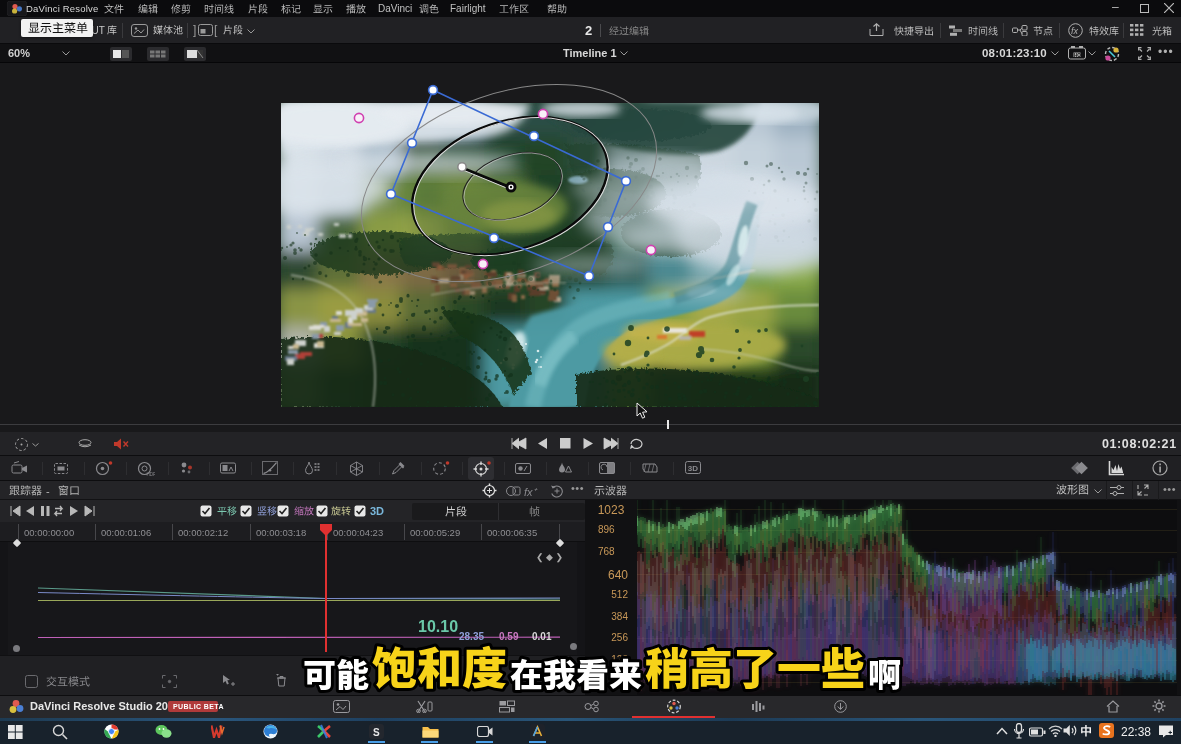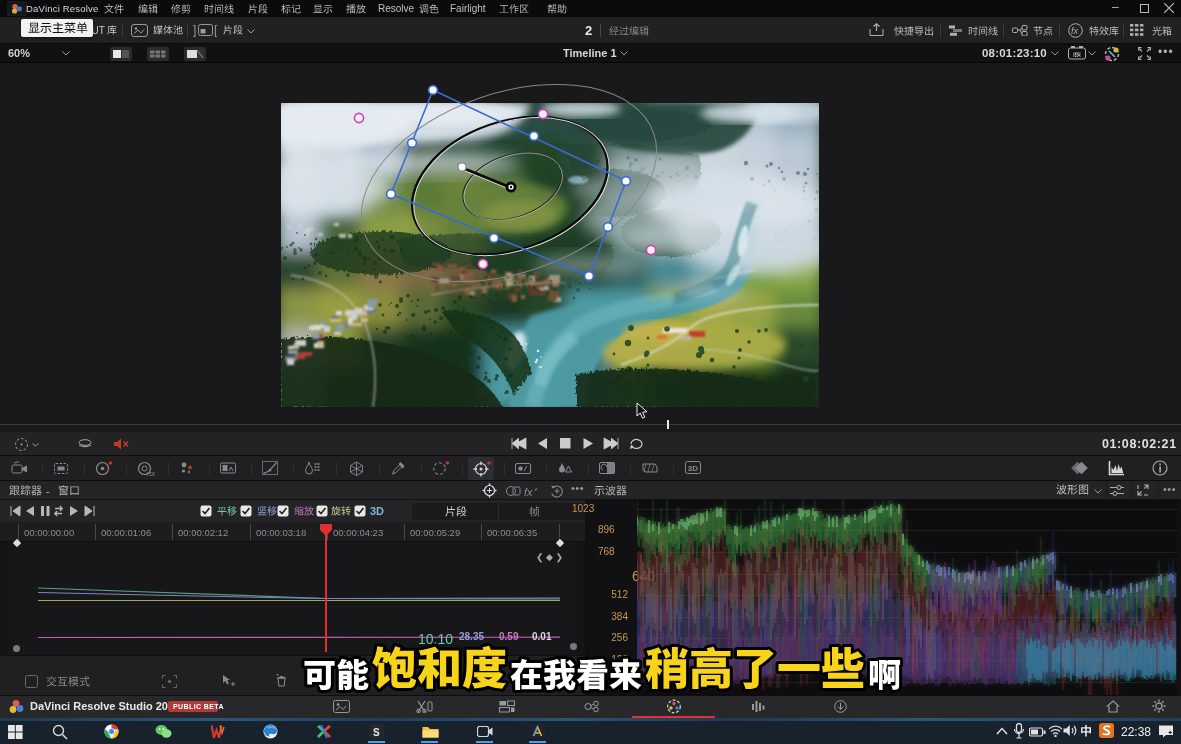--- a/index.html
+++ b/index.html
@@ -33,21 +33,21 @@
   </svg>
 <svg class="t" style="left:280px;top:3.5px" width="22" height="13">
     <path transform="translate(1,8.6)" d="M4.7 -7.6V-6.9H9.0V-7.6ZM7.8 -3.2C8.3 -2.2 8.7 -1.0 8.9 -0.2L9.6 -0.4C9.4 -1.2 8.9 -2.5 8.4 -3.5ZM4.9 -3.4C4.7 -2.4 4.2 -1.3 3.6 -0.6C3.8 -0.5 4.1 -0.3 4.2 -0.2C4.8 -0.9 5.3 -2.1 5.6 -3.3ZM4.2 -5.2V-4.5H6.4V-0.2C6.4 -0.1 6.3 -0.0 6.2 0.0C6.0 0.0 5.6 0.0 5.0 -0.0C5.2 0.2 5.3 0.5 5.3 0.8C6.0 0.8 6.5 0.7 6.7 0.6C7.0 0.5 7.1 0.3 7.1 -0.2V-4.5H9.6V-5.2ZM2.0 -8.4V-6.3H0.5V-5.6H1.9C1.5 -4.3 0.9 -2.9 0.2 -2.1C0.4 -2.0 0.6 -1.7 0.7 -1.4C1.2 -2.1 1.7 -3.1 2.0 -4.2V0.8H2.8V-4.4C3.1 -4.0 3.5 -3.3 3.7 -3.0L4.1 -3.6C3.9 -3.9 3.1 -5.0 2.8 -5.3V-5.6H4.1V-6.3H2.8V-8.4Z M11.2 -7.7C11.8 -7.2 12.5 -6.5 12.8 -6.1L13.3 -6.6C13.0 -7.0 12.3 -7.7 11.8 -8.2ZM12.0 0.6V0.6C12.1 0.4 12.4 0.2 14.1 -1.0C14.0 -1.1 13.9 -1.4 13.8 -1.6L12.8 -0.9V-5.3H10.5V-4.5H12.1V-0.9C12.1 -0.4 11.8 -0.1 11.6 0.0C11.7 0.2 11.9 0.5 12.0 0.6ZM14.2 -7.7V-7.0H18.2V-4.4H14.4V-0.6C14.4 0.4 14.7 0.7 15.9 0.7C16.1 0.7 17.9 0.7 18.2 0.7C19.2 0.7 19.5 0.2 19.6 -1.4C19.4 -1.5 19.1 -1.6 18.9 -1.8C18.8 -0.3 18.7 -0.1 18.1 -0.1C17.7 -0.1 16.2 -0.1 15.9 -0.1C15.3 -0.1 15.2 -0.2 15.2 -0.6V-3.7H18.2V-3.2H18.9V-7.7Z" fill="#c0c0c0"></path>
   </svg>
 <svg class="t" style="left:312px;top:3.5px" width="22" height="13">
     <path transform="translate(1,8.6)" d="M2.4 -5.7H7.6V-4.7H2.4ZM2.4 -7.3H7.6V-6.3H2.4ZM1.7 -7.9V-4.0H8.3V-7.9ZM8.2 -3.3C7.9 -2.7 7.3 -1.8 6.8 -1.3L7.4 -1.0C7.9 -1.5 8.4 -2.3 8.8 -3.0ZM1.2 -3.0C1.7 -2.3 2.1 -1.4 2.4 -0.9L3.0 -1.2C2.8 -1.7 2.2 -2.6 1.8 -3.2ZM5.7 -3.6V-0.4H4.2V-3.6H3.5V-0.4H0.4V0.3H9.6V-0.4H6.4V-3.6Z M12.3 -3.5C11.9 -2.4 11.2 -1.3 10.3 -0.6C10.5 -0.5 10.9 -0.2 11.0 -0.1C11.8 -0.9 12.6 -2.1 13.1 -3.3ZM16.8 -3.2C17.6 -2.2 18.3 -0.9 18.6 -0.1L19.3 -0.4C19.0 -1.3 18.3 -2.6 17.5 -3.5ZM11.5 -7.7V-6.9H18.5V-7.7ZM10.6 -5.2V-4.5H14.6V-0.2C14.6 -0.0 14.6 0.0 14.4 0.0C14.2 0.0 13.5 0.0 12.8 0.0C13.0 0.2 13.1 0.6 13.1 0.8C14.0 0.8 14.6 0.8 14.9 0.7C15.3 0.5 15.4 0.3 15.4 -0.2V-4.5H19.4V-5.2Z" fill="#c0c0c0"></path>
   </svg>
 <svg class="t" style="left:345px;top:3.5px" width="22" height="13">
     <path transform="translate(1,8.6)" d="M8.1 -7.3C7.9 -6.9 7.6 -6.2 7.4 -5.8H6.8V-7.4C7.6 -7.5 8.4 -7.6 9.1 -7.8L8.6 -8.3C7.4 -8.1 5.3 -7.9 3.6 -7.8C3.7 -7.6 3.8 -7.4 3.8 -7.2C4.5 -7.2 5.3 -7.3 6.1 -7.4V-5.8H3.5V-5.2H5.5C4.9 -4.4 3.9 -3.7 3.0 -3.3C3.2 -3.2 3.4 -2.9 3.5 -2.8C3.7 -2.9 3.9 -3.0 4.0 -3.1V0.8H4.7V0.4H8.2V0.7H9.0V-3.1L9.3 -2.9C9.4 -3.1 9.6 -3.3 9.8 -3.4C8.9 -3.8 8.0 -4.5 7.4 -5.2H9.5V-5.8H8.0C8.3 -6.2 8.5 -6.7 8.8 -7.1ZM4.2 -7.0C4.4 -6.6 4.7 -6.1 4.8 -5.8L5.4 -6.0C5.3 -6.3 5.0 -6.8 4.8 -7.2ZM6.1 -4.9V-3.3H6.8V-5.0C7.3 -4.3 8.1 -3.5 8.9 -3.1H4.1C4.8 -3.5 5.6 -4.2 6.1 -4.9ZM6.1 -2.5V-1.7H4.7V-2.5ZM6.7 -2.5H8.2V-1.7H6.7ZM6.1 -1.1V-0.2H4.7V-1.1ZM6.7 -1.1H8.2V-0.2H6.7ZM1.7 -8.4V-6.4H0.4V-5.7H1.7V-3.6L0.3 -3.1L0.4 -2.4L1.7 -2.9V-0.1C1.7 0.1 1.6 0.1 1.5 0.1C1.4 0.1 1.0 0.1 0.6 0.1C0.7 0.3 0.8 0.6 0.8 0.8C1.4 0.8 1.8 0.8 2.0 0.7C2.3 0.6 2.4 0.3 2.4 -0.1V-3.1L3.4 -3.5L3.3 -4.2L2.4 -3.9V-5.7H3.5V-6.4H2.4V-8.4Z M12.1 -8.2C12.2 -7.8 12.5 -7.2 12.6 -6.9L13.3 -7.1C13.2 -7.4 12.9 -8.0 12.7 -8.4ZM10.4 -6.8V-6.1H11.6V-4.0C11.6 -2.6 11.5 -1.0 10.2 0.3C10.4 0.4 10.7 0.6 10.8 0.8C12.1 -0.6 12.3 -2.3 12.3 -4.0V-4.0H13.7C13.6 -1.3 13.6 -0.3 13.4 -0.1C13.3 0.0 13.2 0.0 13.1 0.0C12.9 0.0 12.6 0.0 12.2 -0.0C12.3 0.2 12.3 0.5 12.3 0.7C12.8 0.7 13.2 0.7 13.4 0.7C13.7 0.7 13.9 0.6 14.0 0.4C14.3 0.0 14.4 -1.1 14.4 -4.4C14.4 -4.5 14.4 -4.8 14.4 -4.8H12.3V-6.1H14.9V-6.8ZM16.2 -5.8H18.1C17.9 -4.6 17.6 -3.5 17.2 -2.6C16.7 -3.5 16.4 -4.6 16.2 -5.7ZM16.1 -8.4C15.8 -6.7 15.3 -5.0 14.4 -4.0C14.6 -3.8 14.9 -3.5 15.0 -3.4C15.3 -3.7 15.6 -4.2 15.8 -4.6C16.0 -3.6 16.3 -2.6 16.7 -1.8C16.1 -1.0 15.4 -0.3 14.3 0.2C14.5 0.3 14.7 0.7 14.8 0.8C15.8 0.3 16.5 -0.3 17.1 -1.1C17.7 -0.3 18.3 0.3 19.2 0.8C19.3 0.6 19.5 0.3 19.7 0.1C18.8 -0.3 18.1 -1.0 17.6 -1.8C18.2 -2.9 18.6 -4.2 18.9 -5.8H19.6V-6.5H16.5C16.6 -7.1 16.8 -7.7 16.9 -8.3Z" fill="#c0c0c0"></path>
   </svg>
-<span class="lat" style="left:378px;top:3px;font-size:10px;color:#c0c0c0">Resolve</span>
+<span class="lat" style="left:378px;top:3px;font-size:10px;color:#c0c0c0">DaVinci</span>
 <svg class="t" style="left:418px;top:3.5px" width="22" height="13">
     <path transform="translate(1,8.6)" d="M1.1 -7.7C1.6 -7.3 2.3 -6.6 2.6 -6.2L3.1 -6.7C2.8 -7.1 2.1 -7.7 1.5 -8.2ZM0.4 -5.3V-4.5H1.8V-1.1C1.8 -0.5 1.5 -0.1 1.3 0.0C1.4 0.1 1.7 0.4 1.8 0.5C1.9 0.4 2.1 0.1 3.5 -0.9C3.3 -0.4 3.1 0.0 2.8 0.4C3.0 0.5 3.3 0.7 3.4 0.8C4.4 -0.6 4.5 -2.7 4.5 -4.2V-7.3H8.6V-0.1C8.6 0.0 8.5 0.1 8.4 0.1C8.2 0.1 7.8 0.1 7.2 0.1C7.3 0.3 7.4 0.6 7.5 0.8C8.2 0.8 8.6 0.8 8.9 0.7C9.2 0.5 9.2 0.3 9.2 -0.1V-8.0H3.8V-4.2C3.8 -3.3 3.8 -2.2 3.5 -1.1C3.4 -1.3 3.4 -1.5 3.3 -1.6L2.6 -1.1V-5.3ZM6.2 -7.0V-6.1H5.1V-5.6H6.2V-4.5H4.9V-4.0H8.2V-4.5H6.8V-5.6H7.9V-6.1H6.8V-7.0ZM5.1 -3.1V-0.4H5.7V-0.8H7.8V-3.1ZM5.7 -2.6H7.2V-1.4H5.7Z M14.7 -4.9V-3.2H12.4V-4.9ZM15.5 -4.9H17.9V-3.2H15.5ZM16.0 -6.9C15.7 -6.4 15.3 -6.0 14.9 -5.6H12.3C12.7 -6.0 13.0 -6.4 13.4 -6.9ZM13.5 -8.4C12.8 -7.1 11.6 -5.9 10.4 -5.1C10.5 -5.0 10.7 -4.6 10.8 -4.4C11.1 -4.6 11.4 -4.8 11.7 -5.1V-0.8C11.7 0.4 12.2 0.6 13.8 0.6C14.1 0.6 17.2 0.6 17.6 0.6C19.1 0.6 19.5 0.2 19.6 -1.4C19.4 -1.4 19.1 -1.5 18.9 -1.7C18.8 -0.3 18.6 -0.1 17.6 -0.1C17.0 -0.1 14.3 -0.1 13.7 -0.1C12.6 -0.1 12.4 -0.2 12.4 -0.8V-2.5H17.9V-2.0H18.6V-5.6H15.9C16.3 -6.1 16.8 -6.7 17.1 -7.2L16.6 -7.6L16.5 -7.5H13.8C14.0 -7.7 14.1 -8.0 14.2 -8.2Z" fill="#c0c0c0"></path>
   </svg>
 <span class="lat" style="left:450px;top:3px;font-size:10px;color:#c0c0c0">Fairlight</span>
 <svg class="t" style="left:498px;top:3.5px" width="32" height="13">
     <path transform="translate(1,8.6)" d="M0.5 -0.7V0.0H9.5V-0.7H5.4V-6.5H9.0V-7.3H1.0V-6.5H4.6V-0.7Z M15.3 -8.3C14.8 -6.8 13.9 -5.4 13.1 -4.4C13.2 -4.3 13.5 -4.0 13.6 -3.9C14.1 -4.5 14.6 -5.2 15.1 -6.0H15.8V0.8H16.5V-1.6H19.5V-2.4H16.5V-3.9H19.4V-4.6H16.5V-6.0H19.6V-6.7H15.4C15.6 -7.2 15.8 -7.6 16.0 -8.1ZM12.8 -8.4C12.3 -6.8 11.3 -5.3 10.4 -4.4C10.5 -4.2 10.7 -3.8 10.8 -3.6C11.1 -4.0 11.5 -4.4 11.8 -4.8V0.8H12.5V-6.0C12.9 -6.7 13.3 -7.4 13.6 -8.1Z M29.3 -7.9H21.0V0.5H29.5V-0.2H21.7V-7.1H29.3ZM22.6 -5.9C23.4 -5.2 24.2 -4.5 25.1 -3.7C24.2 -2.8 23.2 -2.1 22.3 -1.5C22.4 -1.4 22.7 -1.1 22.9 -0.9C23.8 -1.5 24.7 -2.3 25.6 -3.2C26.4 -2.4 27.2 -1.6 27.7 -0.9L28.3 -1.5C27.8 -2.1 27.0 -2.9 26.1 -3.7C26.8 -4.5 27.5 -5.4 28.0 -6.4L27.3 -6.7C26.8 -5.8 26.2 -5.0 25.6 -4.2C24.7 -5.0 23.9 -5.7 23.1 -6.3Z" fill="#c0c0c0"></path>
   </svg>
 <svg class="t" style="left:546px;top:3.5px" width="22" height="13">
     <path transform="translate(1,8.6)" d="M2.7 -8.4V-7.6H0.7V-7.0H2.7V-6.3H0.9V-5.7H2.7V-5.4C2.7 -5.3 2.7 -5.1 2.7 -4.9H0.5V-4.3H2.4C2.1 -3.8 1.5 -3.4 0.7 -3.1C0.9 -3.0 1.1 -2.7 1.2 -2.6C2.3 -3.0 2.9 -3.7 3.2 -4.3H5.4V-4.9H3.4C3.5 -5.1 3.5 -5.3 3.5 -5.4V-5.7H5.1V-6.3H3.5V-7.0H5.3V-7.6H3.5V-8.4ZM5.8 -8.0V-3.0H6.6V-7.3H8.3C8.0 -6.9 7.7 -6.4 7.3 -6.0C8.2 -5.5 8.6 -5.0 8.6 -4.7C8.6 -4.5 8.5 -4.3 8.3 -4.2C8.2 -4.2 8.0 -4.2 7.9 -4.2C7.6 -4.1 7.2 -4.1 6.8 -4.2C6.9 -4.0 7.0 -3.7 7.0 -3.6C7.4 -3.5 7.9 -3.5 8.2 -3.6C8.4 -3.6 8.6 -3.6 8.8 -3.7C9.1 -3.9 9.3 -4.2 9.3 -4.6C9.3 -5.1 9.0 -5.5 8.1 -6.1C8.6 -6.6 9.0 -7.2 9.4 -7.7L8.9 -8.0L8.7 -8.0ZM1.5 -2.6V0.3H2.3V-1.9H4.6V0.8H5.4V-1.9H7.9V-0.6C7.9 -0.5 7.9 -0.4 7.7 -0.4C7.5 -0.4 6.9 -0.4 6.3 -0.4C6.4 -0.2 6.5 0.0 6.5 0.2C7.4 0.2 7.9 0.2 8.2 0.1C8.6 0.0 8.7 -0.2 8.7 -0.6V-2.6H5.4V-3.4H4.6V-2.6Z M16.3 -8.4C16.3 -7.6 16.3 -6.9 16.3 -6.1H14.7V-5.4H16.3C16.1 -3.0 15.6 -0.9 13.7 0.3C13.9 0.4 14.1 0.6 14.3 0.8C16.3 -0.5 16.9 -2.8 17.0 -5.4H18.6C18.5 -1.8 18.4 -0.4 18.1 -0.1C18.0 0.0 17.9 0.0 17.7 0.0C17.5 0.0 17.0 0.0 16.4 -0.0C16.6 0.2 16.6 0.5 16.7 0.7C17.2 0.7 17.7 0.8 18.0 0.7C18.4 0.7 18.6 0.6 18.8 0.3C19.1 -0.1 19.2 -1.5 19.3 -5.8C19.3 -5.9 19.3 -6.1 19.3 -6.1H17.0C17.1 -6.9 17.1 -7.6 17.1 -8.4ZM10.3 -1.0 10.5 -0.2C11.7 -0.5 13.4 -0.8 14.9 -1.2L14.9 -1.9L14.3 -1.8V-7.9H11.1V-1.1ZM11.7 -1.2V-3.0H13.6V-1.6ZM11.7 -5.1H13.6V-3.6H11.7ZM11.7 -5.8V-7.2H13.6V-5.8Z" fill="#c0c0c0"></path>
   </svg>
@@ -1316,21 +1316,21 @@
 <div class="abs" style="left:8px;top:542px;width:569px;height:113px;background:#17171a"></div>
 <div class="abs" style="left:14px;top:540px;width:6px;height:6px;background:#ddd;border-radius:1px;transform:rotate(45deg)"></div>
 <div class="abs" style="left:557px;top:540px;width:6px;height:6px;background:#ddd;border-radius:1px;transform:rotate(45deg)"></div>
 <span class="lat" style="left:536px;top:552px;font-size:9px;color:#aaa">❮ ◆ ❯</span>
 <svg class="abs" style="left:0;top:542px" width="585" height="113">
 <path d="M38 46 C150 50 260 55 326 56.5 L560 57" stroke="#5a9a8a" stroke-width="1.2" fill="none"></path>
 <path d="M38 50.5 C150 53 260 55.5 326 56.5 L560 56" stroke="#7a8ac8" stroke-width="1" fill="none"></path>
 <path d="M38 58.5 L560 58.5" stroke="#9aa85a" stroke-width="1" fill="none"></path>
 <path d="M38 95.5 C150 95 300 95.5 560 95.2" stroke="#c060b8" stroke-width="1.2" fill="none"></path>
 </svg>
-<span class="lat" style="left:418px;top:631px;font-size:14px;font-weight:normal;color:#6ac8a8">10.10</span>
+<span class="lat" style="left:418px;top:618px;font-size:16px;font-weight:bold;color:#6ac8a8">10.10</span>
 <span class="lat" style="left:459px;top:631px;font-size:10px;font-weight:bold;color:#8f9fd8">28.35</span>
 <span class="lat" style="left:499px;top:631px;font-size:10px;font-weight:bold;color:#c878c0">0.59</span>
 <span class="lat" style="left:532px;top:631px;font-size:10px;font-weight:bold;color:#d8d8d8">0.01</span>
 <div class="abs" style="left:325px;top:524px;width:1.5px;height:128px;background:#e03030"></div>
 <svg class="abs" style="left:319px;top:523px" width="14" height="14">
     <path d="M1 1 H13 V7 L7 13 L1 7 Z" fill="#e03030"></path>
   </svg>
 <div class="abs" style="left:0;top:655px;width:585px;height:40px;background:#202023;border-top:1px solid #101012"></div>
 <div class="abs" style="left:13px;top:645px;width:7px;height:7px;background:#7a7a7e;border-radius:50%"></div>
 <div class="abs" style="left:570px;top:643px;width:7px;height:7px;background:#7a7a7e;border-radius:50%"></div>
@@ -1375,27 +1375,27 @@
     </g>
   </svg>
 <div class="vsep" style="left:1132px;top:481px;height:19px;background:#1a1a1c"></div>
 <svg class="abs" style="left:1137px;top:484px" width="12" height="12">
     <g stroke="#b0b0b0" fill="none" stroke-width="1.1">
       <path d="M7 1 H11 V5 M11 1 L7.5 4.5 M5 11 H1 V7 M1 11 L4.5 7.5 M1 5 V1 H1 M7 11 L11 11"></path>
     </g>
   </svg>
 <div class="vsep" style="left:1158px;top:481px;height:19px;background:#1a1a1c"></div>
 <span class="lat" style="left:1163px;top:483px;font-size:11px;color:#9a9a9a;letter-spacing:0.5px">•••</span>
-<span class="lat" style="left:572px;top:503px;font-size:10px;color:#c89858;width:30px;text-align:left;display:inline-block">1023</span>
+<span class="lat" style="left:596px;top:503px;font-size:12px;color:#c89858;width:30px;text-align:center;display:inline-block">1023</span>
 <div class="abs" style="left:637px;top:509px;width:540px;height:1px;background:#4a4228;opacity:0.9"></div>
 <span class="lat" style="left:598px;top:524px;font-size:10px;color:#c89858;width:30px;text-align:left;display:inline-block">896</span>
 <div class="abs" style="left:637px;top:530px;width:540px;height:1px;background:#4a4228;opacity:0.9"></div>
 <span class="lat" style="left:598px;top:546px;font-size:10px;color:#c89858;width:30px;display:inline-block">768</span>
 <div class="abs" style="left:637px;top:552px;width:540px;height:1px;background:#4a4228;opacity:0.9"></div>
-<span class="lat" style="left:632px;top:568px;font-size:14px;color:#c89858;width:30px;text-align:left;display:inline-block">640</span>
+<span class="lat" style="left:598px;top:568px;font-size:12px;color:#c89858;width:30px;text-align:right;display:inline-block">640</span>
 <div class="abs" style="left:637px;top:574px;width:540px;height:1px;background:#4a4228;opacity:0.9"></div>
 <span class="lat" style="left:598px;top:589px;font-size:10px;color:#c89858;width:30px;text-align:right;display:inline-block">512</span>
 <div class="abs" style="left:637px;top:595px;width:540px;height:1px;background:#4a4228;opacity:0.9"></div>
 <span class="lat" style="left:598px;top:611px;font-size:10px;color:#c89858;width:30px;text-align:right;display:inline-block">384</span>
 <div class="abs" style="left:637px;top:617px;width:540px;height:1px;background:#4a4228;opacity:0.9"></div>
 <span class="lat" style="left:598px;top:632px;font-size:10px;color:#c89858;width:30px;text-align:right;display:inline-block">256</span>
 <div class="abs" style="left:637px;top:638px;width:540px;height:1px;background:#4a4228;opacity:0.9"></div>
 <span class="lat" style="left:598px;top:654px;font-size:10px;color:#c89858;width:30px;text-align:right;display:inline-block">128</span>
 <div class="abs" style="left:637px;top:660px;width:540px;height:1px;background:#4a4228;opacity:0.9"></div>
 <span class="lat" style="left:598px;top:676px;font-size:10px;color:#c89858;width:30px;text-align:right;display:inline-block">0</span>

